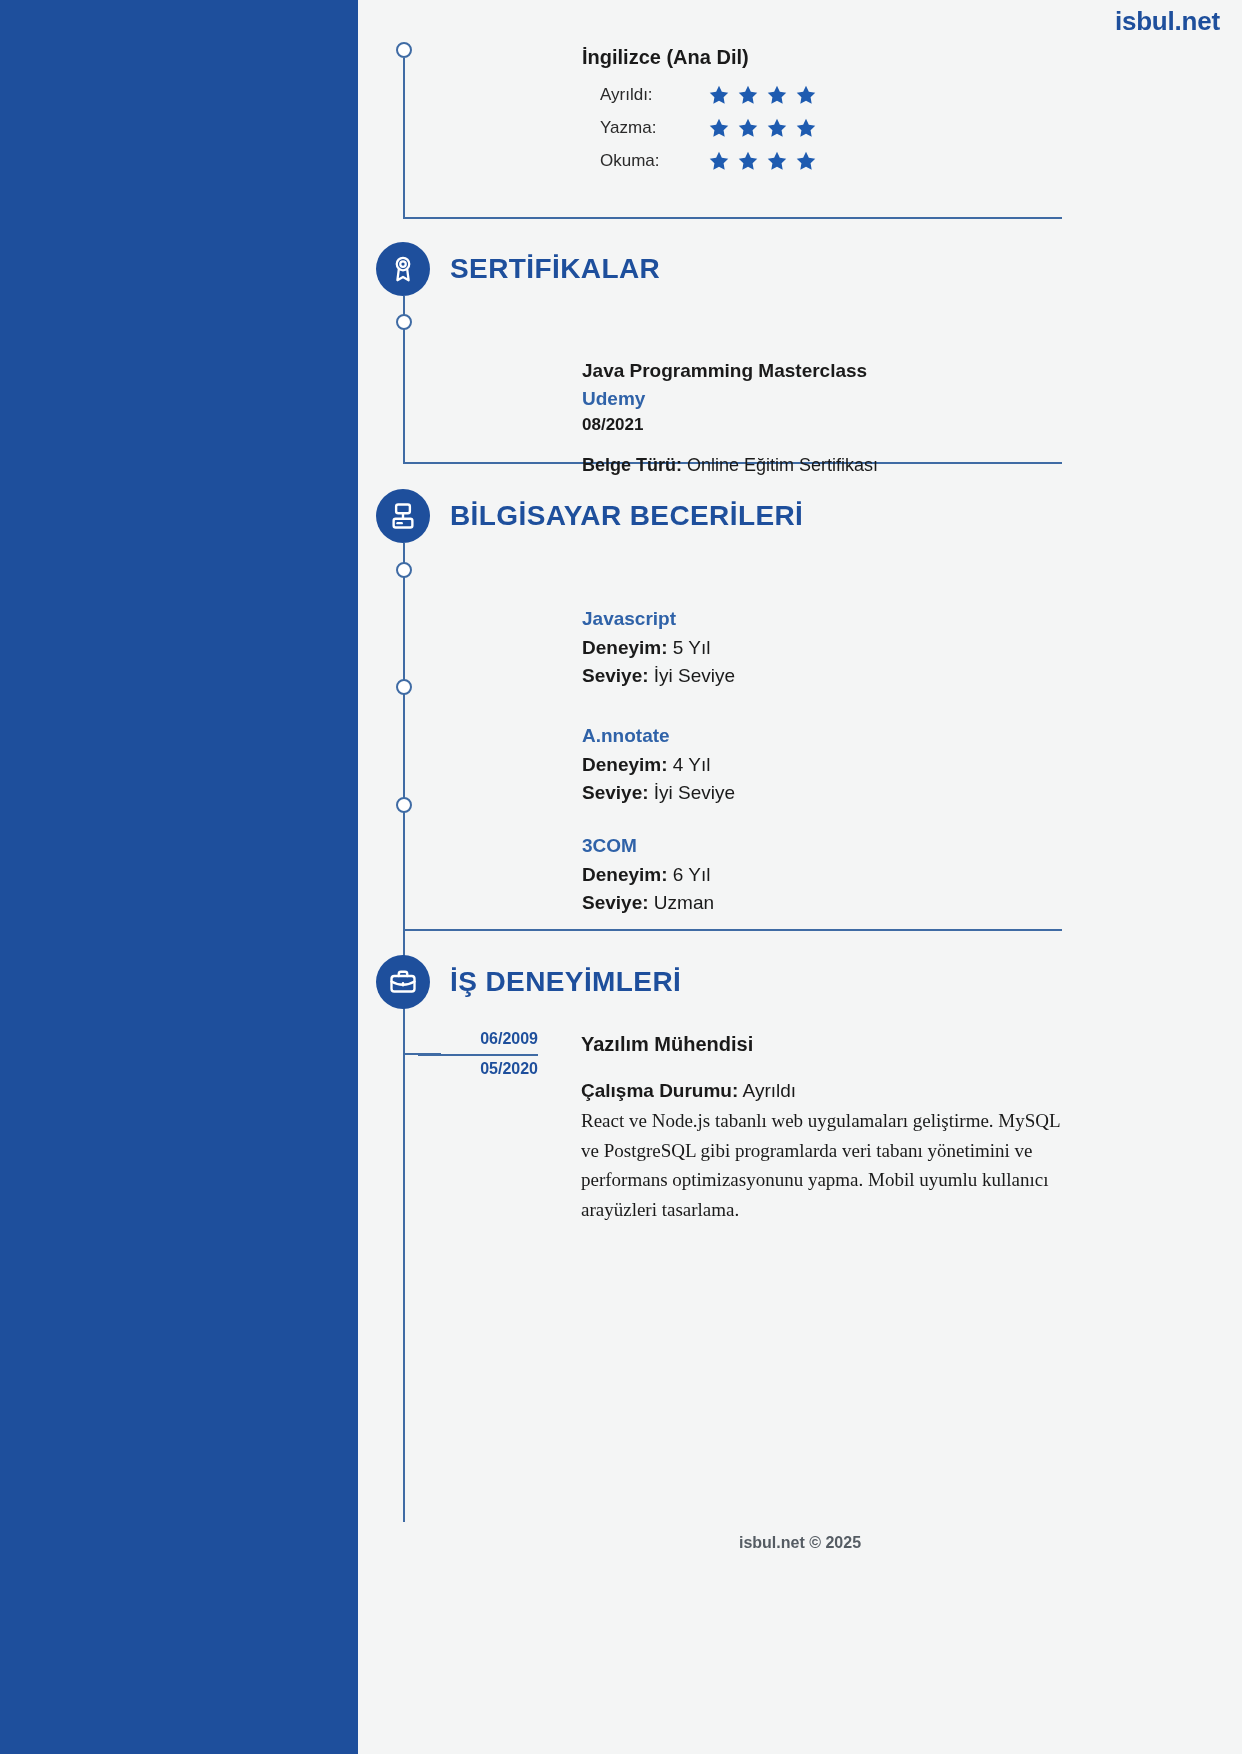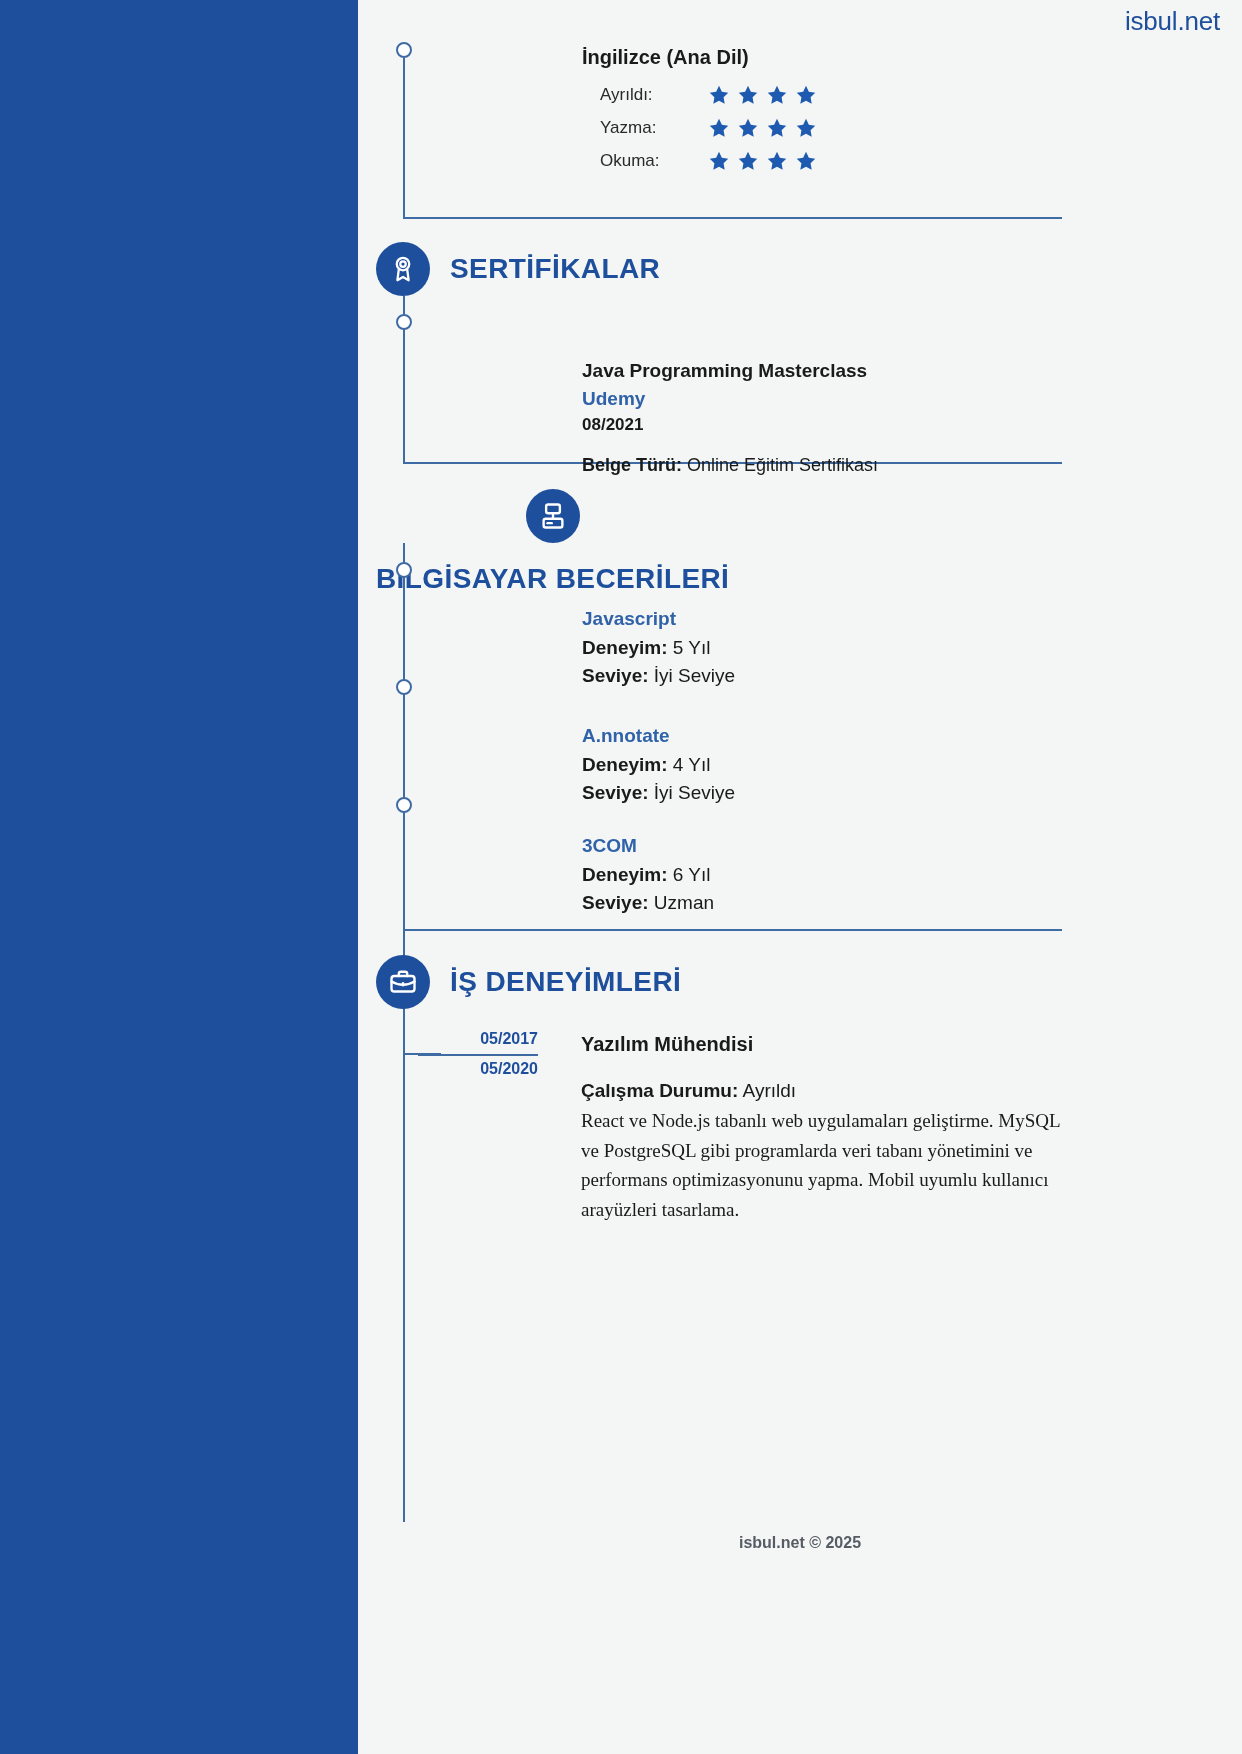--- a/index.html
+++ b/index.html
@@ -13,21 +13,21 @@
 
   
   .left-rail{
     position:absolute; left:0; top:0; width:358px; height:1754px;
     background:#1e4f9c;
   }
 
   
   .brand{
     position:absolute; right:22px; top:6px;
-    font-size:26px; font-weight:normal; color:#1e4f9c;
+    font-size:26px; font-weight:bold; color:#1e4f9c;
     letter-spacing:-0.2px;
   }
 
   
   .tl-line{
     position:absolute; width:2px; background:#3f6ba4;
   }
   .tl-dot{
     position:absolute; width:16px; height:16px; border-radius:50%;
     background:#ffffff; border:2px solid #3f6ba4;
@@ -185,21 +185,21 @@
     <div class="e-title">Java Programming Masterclass</div>
     <div class="e-sub">Udemy</div>
     <div class="e-date">08/2021</div>
     <div class="e-gap"></div>
     <div class="e-kv">
       <b>Belge Türü:</b>
       <span>Online Eğitim Sertifikası</span>
     </div>
   </div>
 
-  <div class="sec-head" style="left:376px; top:489px;flex-direction:column;">
+  <div class="sec-head" style="left:376px; top:489px;">
     <div class="sec-badge">
       <svg width="30" height="30" viewBox="0 0 24 24" fill="none" stroke="#ffffff" stroke-width="1.9" stroke-linecap="round" stroke-linejoin="round">
         <rect x="6.5" y="2.8" width="11" height="7" rx="1.6"></rect>
         <rect x="4.5" y="14.2" width="15" height="7" rx="1.6"></rect>
         <line x1="12" y1="9.8" x2="12" y2="14.2"></line>
         <line x1="7.6" y1="17.7" x2="11" y2="17.7"></line>
       </svg>
     </div>
     <div class="sec-title">BİLGİSAYAR BECERİLERİ</div>
   </div>
@@ -255,21 +255,21 @@
         <line x1="12" y1="13" x2="12" y2="14.6"></line>
       </svg>
     </div>
     <div class="sec-title">İŞ DENEYİMLERİ</div>
   </div>
 
   <div class="tl-line" style="left:403px; top:1009px; height:513px;"></div>
   <div class="tl-hr" style="left:403px; top:1053px; width:38px;"></div>
 
   <div class="exp-dates" style="left:418px; top:1026px;">
-    <div class="exp-d top">05/2017</div>
+    <div class="exp-d top">06/2009</div>
     <div class="exp-d">05/2020</div>
   </div>
 
   <div class="exp-body" style="left:581px; top:1030px;">
     <div class="exp-role">Yazılım Mühendisi</div>
     <div style="height:16px"></div>
     <div class="exp-kv">
       <b>Çalışma Durumu:</b>
       <span>Ayrıldı</span>
     </div>

